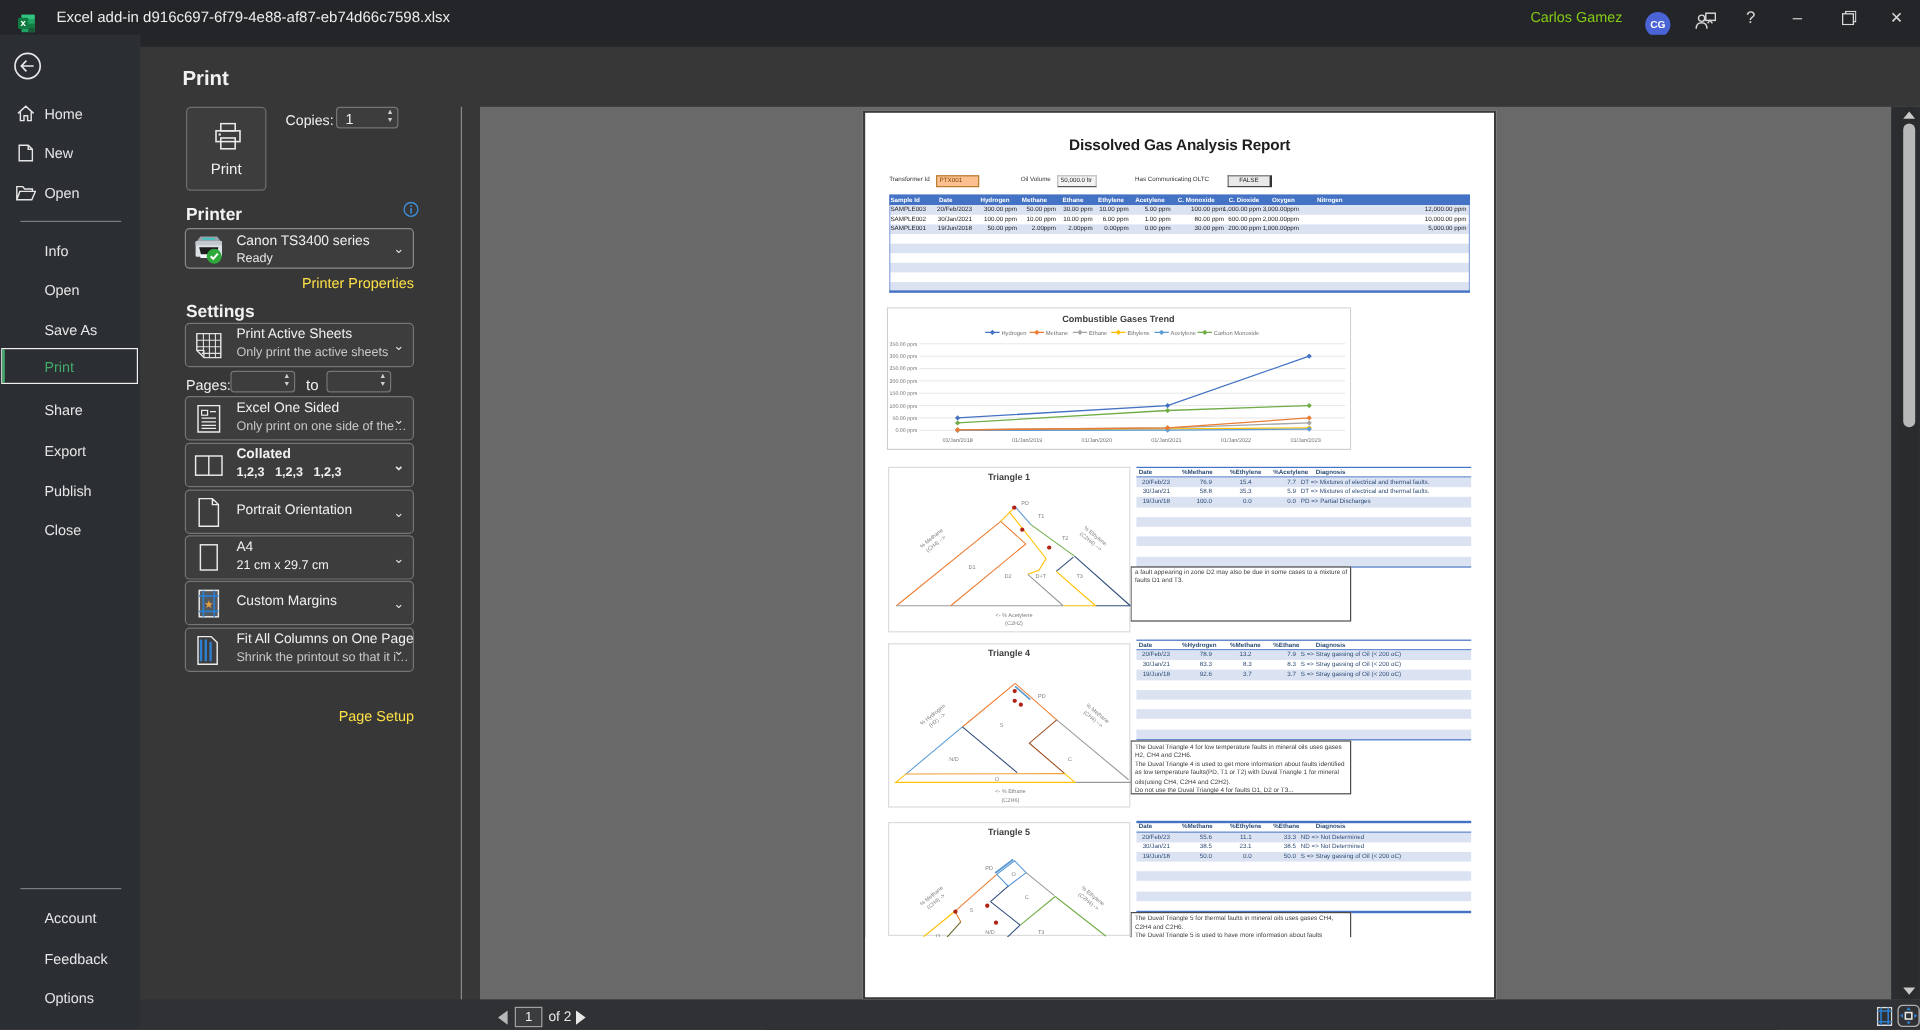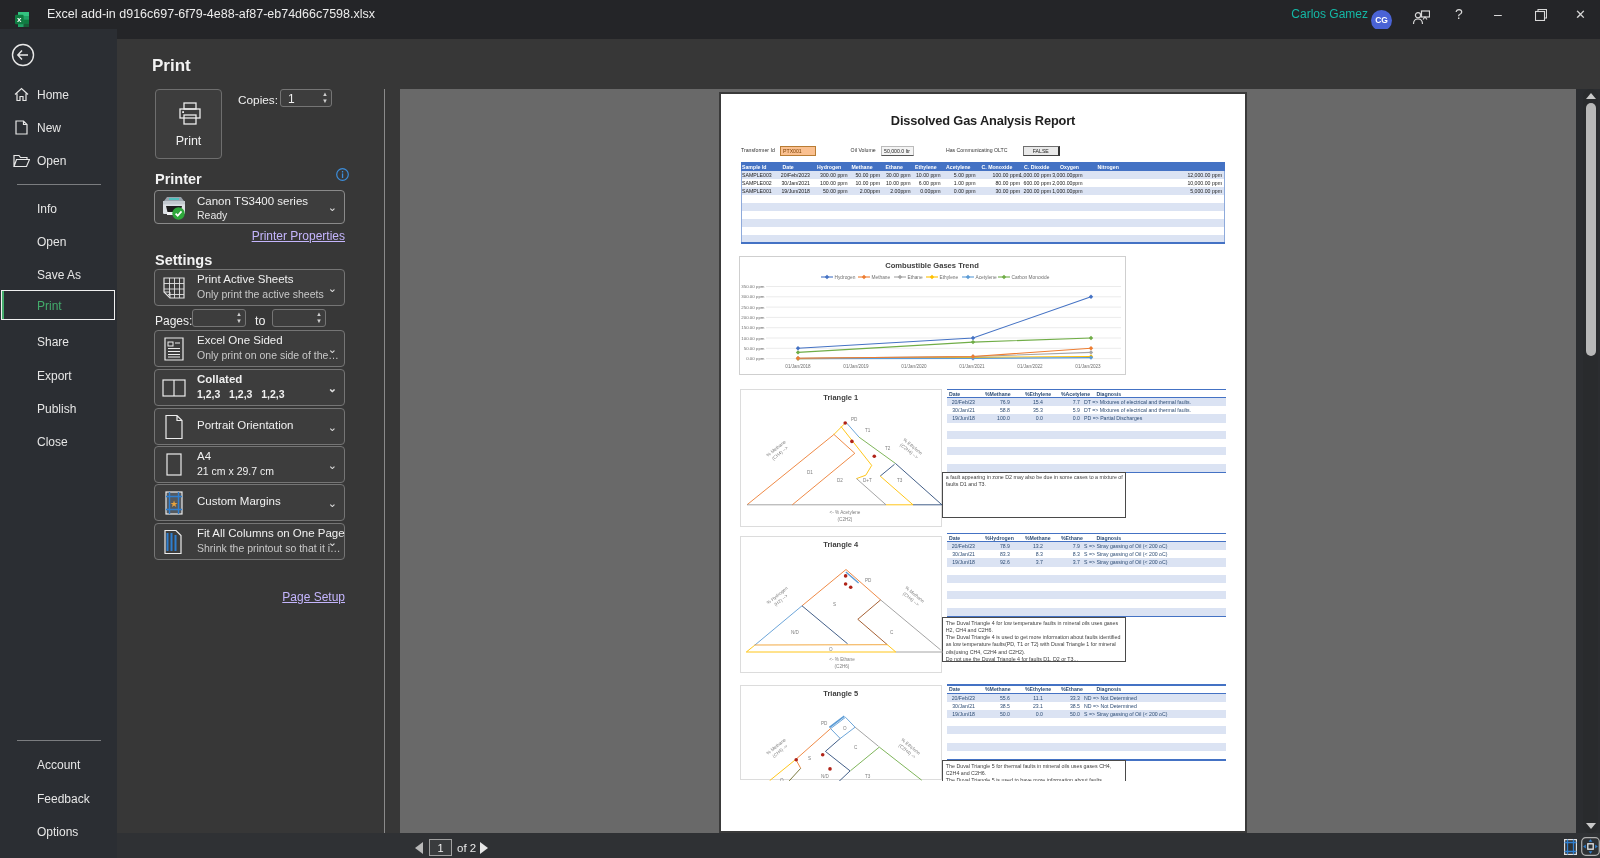--- a/index.html
+++ b/index.html
@@ -22,21 +22,21 @@
   #topstrip { position:absolute; left:117px; top:29px; width:1483px; height:10px; background:#242528; }
 
   
   #panel { position:absolute; left:117px; top:39px; width:1483px; height:794px; background:#373737; }
   .h1 { position:absolute; left:35px; top:17px; font-size:17px; font-weight:bold; color:#f2f2f2; }
   .ddl { position:absolute; left:37px; width:191px; background:#3d3d3d; border:1px solid #757575; border-radius:4px; color:#f0f0f0; }
   .ddl .chev { position:absolute; right:7px; top:50%; margin-top:-6px; font-size:11px; color:#e0e0e0; }
   .lbl1 { position:absolute; left:42px; font-size:11.5px; color:#f0f0f0; white-space:nowrap; }
   .lbl2 { position:absolute; left:42px; font-size:10.5px; color:#c8c8c8; white-space:nowrap; }
   .icwrap { position:absolute; left:5px; top:50%; transform:translateY(-50%); width:28px; height:28px; }
-  .greenlink { position:absolute; font-size:12px; color:#c4b5fd; text-decoration:underline; }
+  .greenlink { position:absolute; font-size:12px; color:#fde047; }
   .h2 { position:absolute; left:38px; font-size:14.5px; font-weight:bold; color:#f2f2f2; }
   .spin { position:absolute; background:#3d3d3d; border:1px solid #757575; border-radius:3px; }
   .spin .arrows { position:absolute; right:3px; top:1px; font-size:6px; color:#cfcfcf; line-height:7px; text-align:center; }
 
   
   #divider { position:absolute; left:384px; top:89px; width:1px; height:744px; background:#8a8a8a; }
   #preview { position:absolute; left:400px; top:89px; width:1214px; height:744px; background:#696969; }
   #page { position:absolute; left:319px; top:3px; width:528px; height:741px; background:#fff; border:2px solid #3a3a3a; }
   #pageinner { position:absolute; left:0; top:0; width:524px; height:737px; overflow:hidden; color:#1a1a1a; }
 
@@ -68,21 +68,21 @@
       <rect x="3" y="0" width="11" height="15" fill="#21a366"></rect>
       <rect x="3" y="0" width="11" height="4" fill="#33c481"></rect>
       <rect x="8.5" y="4" width="5.5" height="3.7" fill="#21a366"></rect>
       <rect x="3" y="7.7" width="5.5" height="3.6" fill="#107c41"></rect>
       <rect x="8.5" y="11.3" width="5.5" height="3.7" fill="#185c37"></rect>
       <rect x="8.5" y="7.7" width="5.5" height="3.6" fill="#107c41"></rect>
       <rect x="0" y="2.8" width="8.6" height="9.4" rx="1.2" fill="#107c41"></rect>
       <text x="4.3" y="10" font-size="8" font-weight="bold" fill="#fff" text-anchor="middle" font-family="Liberation Sans">x</text>
     </svg>
     <div class="fname">Excel add-in d916c697-6f79-4e88-af87-eb74d66c7598.xlsx</div>
-    <div class="tbright" style="right:232px; line-height:29px; font-size:12px; color:#14b8a6;">Carlos Gamez</div>
+    <div class="tbright" style="right:248px; line-height:29px; font-size:12px; color:#84cc16;">Carlos Gamez</div>
     <div class="abs" style="left:1371px; top:10px; width:21px; height:21px; border-radius:50%; background:#4a63d5; color:#fff; font-size:8.5px; font-weight:bold; text-align:center; line-height:21px;">CG</div>
     <svg class="abs" style="left:1412px; top:10px" width="18" height="15" viewBox="0 0 18 15">
       <circle cx="6" cy="5.2" r="2.6" fill="none" stroke="#d8d8d8" stroke-width="1.2"></circle>
       <path d="M1.5 14 C1.5 10.5 3.5 9 6 9 C8.5 9 10.5 10.5 10.5 14" fill="none" stroke="#d8d8d8" stroke-width="1.2"></path>
       <rect x="9.5" y="1" width="8" height="6" fill="none" stroke="#d8d8d8" stroke-width="1.2"></rect>
       <path d="M11 9.5 L13 7 L15 9.5" fill="none" stroke="#d8d8d8" stroke-width="1.2"></path>
     </svg>
     <div class="tbright" style="left:1455px; line-height:29px; font-size:14px;">?</div>
     <div class="tbright" style="left:1494px; line-height:29px; font-size:14px;">–</div>
     <svg class="abs" style="left:1535px; top:9px" width="12" height="12" viewBox="0 0 12 12">

